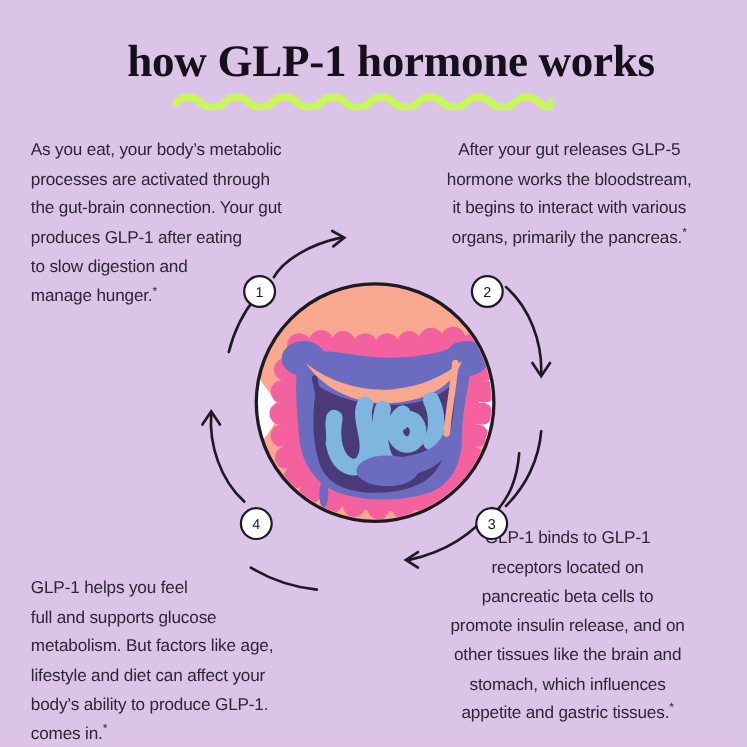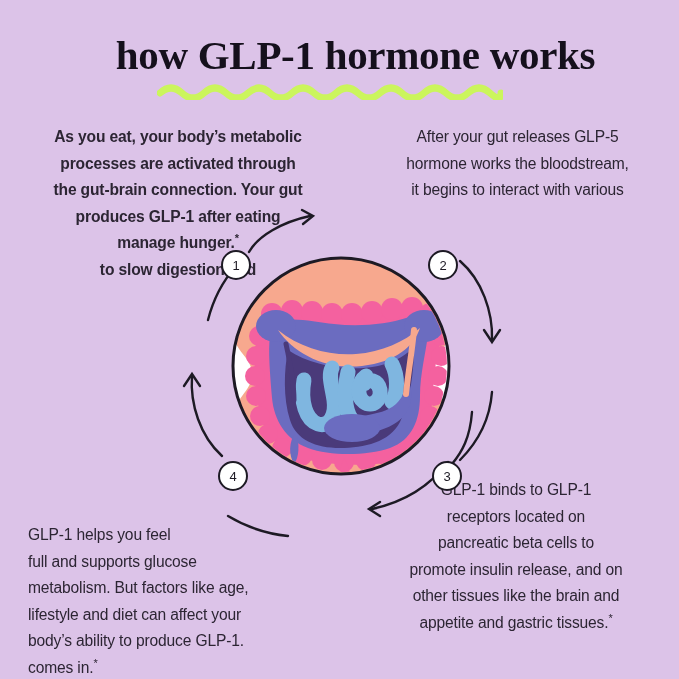--- a/index.html
+++ b/index.html
@@ -51,21 +51,21 @@
   
   .txt {
     position: absolute;
     color: #2c2533;
     font-size: 15.6px;
     line-height: 26.5px;
     font-family: "Liberation Sans", sans-serif;
     letter-spacing: -0.15px;
   }
   .txt p { margin: 0; }
-  .tl { left: 28px;  top: 124px; width: 300px; text-align: center; font-weight: bold; }
+  .tl { left: 28px;  top: 124px; width: 300px; text-align: left; }
   .tr { left: 375px; top: 124px; width: 285px; text-align: center; }
   .bl { left: 28px;  top: 477px; width: 310px; text-align: left; margin-top: 45px; }
   .br { left: 368px; top: 477px; width: 296px; text-align: center; }
   .ast {
     font-size: 11px;
     vertical-align: super;
     line-height: 0;
   }
 
   
@@ -93,45 +93,47 @@
     <svg class="wave" viewBox="0 0 346 18" preserveAspectRatio="none">
       <path d="M3,11 Q14,1 25,11 T47,11 T69,11 T91,11 T113,11 T135,11 T157,11 T179,11 T201,11 T223,11 T245,11 T267,11 T289,11 T311,11 T333,11 T344,11" fill="none" stroke="#cbf55c" stroke-width="7" stroke-linecap="round"></path>
     </svg>
   </div>
 
   <div class="txt tl">
     <p>As you eat, your body’s metabolic</p>
     <p>processes are activated through</p>
     <p>the gut-brain connection. Your gut</p>
     <p>produces GLP-1 after eating</p>
+    <p>to slow digestion and</p>
     <p><span>manage hunger.</span><span class="ast">*</span></p>
-    <p>to slow digestion and</p>
   </div>
 
   <div class="txt tr">
     <p>After your gut releases GLP-5</p>
     <p>hormone works the bloodstream,</p>
     <p>it begins to interact with various</p>
+    <p><span>organs, primarily the pancreas.</span><span class="ast">*</span></p>
   </div>
 
   <div class="txt bl">
     <p>GLP-1 helps you feel</p>
     <p>full and supports glucose</p>
     <p>metabolism. But factors like age,</p>
     <p>lifestyle and diet can affect your</p>
     <p>body’s ability to produce GLP-1.</p>
     <p><span>comes in.</span><span class="ast">*</span></p>
   </div>
 
   <div class="txt br">
     <p>GLP-1 binds to GLP-1</p>
     <p>receptors located on</p>
     <p>pancreatic beta cells to</p>
     <p>promote insulin release, and on</p>
     <p>other tissues like the brain and</p>
+    <p>stomach, which influences</p>
     <p><span>appetite and gastric tissues.</span><span class="ast">*</span></p>
   </div>
 
   <svg class="diagram" viewBox="0 0 679 679">
     <defs>
       <clipPath id="bodyClip">
         <circle cx="341" cy="366" r="108"></circle>
       </clipPath>
       <clipPath id="gutClip">
         <circle cx="341" cy="366" r="106"></circle>

